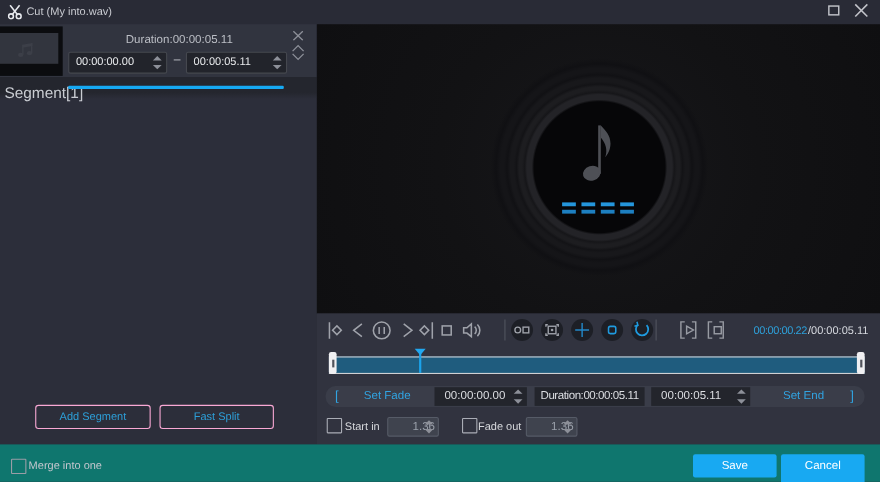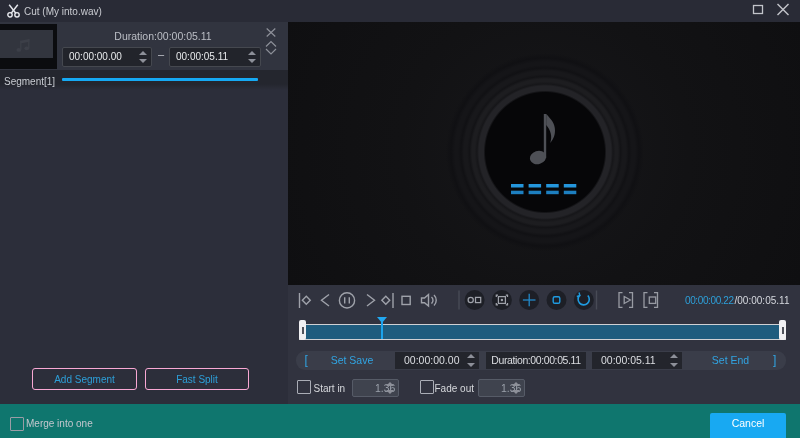--- a/index.html
+++ b/index.html
@@ -12,21 +12,21 @@
   #titlebar { left:0; top:0; width:800px; height:22px; background:#292b36; }
   #title-text { left:24px; top:5.5px; font-size:10px; color:#c9cbd1; }
 
   
   #leftpanel { left:0; top:22px; width:288px; height:382px; background:#2c2e3a; }
   #segrow { left:0; top:0; width:288px; height:48px; background:#31343f; }
   #segrow2 { left:0; top:48px; width:288px; height:44px;
     background:linear-gradient(#24262e 0, #24262e 14px, #2c2e3a 20px); }
   #thumb-frame { left:0; top:2px; width:57px; height:45px; background:#0b0c0f; }
   #thumb { left:0; top:8px; width:53px; height:27.5px; background:#32353e; }
-  #seg-label { left:4px; top:53.5px; font-size:10px; color:#c9ccd2; }
+  #seg-label { left:4px; top:53.5px; font-size:14px; color:#c9ccd2; }
   #seg-duration { left:57px; top:8px; width:212px; text-align:center; font-size:10.5px; color:#bcbfc6; }
   .tfield { top:25px; height:20px; background:#22242b; border:1px solid #45484f;
     border-radius:2px; color:#e8eaec; font-size:10px; line-height:18px; padding-left:6px; }
   #tf1 { left:62px; width:90px; }
   #tf2 { left:169px; width:92px; }
   #seg-dash { left:154px; top:26px; width:14px; text-align:center; color:#c6c8ce; font-size:11px; }
   .spin { position:absolute; right:4px; width:8px; }
   .sp-up { position:absolute; top:0; left:0; width:0; height:0;
     border-left:4px solid transparent; border-right:4px solid transparent;
     border-bottom:4.5px solid #8d9099; }
@@ -271,21 +271,21 @@
   <div id="playhead-tri" class="abs"></div>
   <div id="hl" class="abs handle">
       <i></i>
     </div>
   <div id="hr" class="abs handle">
       <i></i>
     </div>
 
   <div id="setrow" class="abs">
     <div id="br-l" class="abs bluetxt">[</div>
-    <div id="setstart" class="abs bluetxt">Set Save</div>
+    <div id="setstart" class="abs bluetxt">Set Fade</div>
     <div id="cell1" class="cell">00:00:00.00
       <span class="spin" style="top:2px;bottom:2px;right:4px">
           <i class="sp-up"></i>
           <i class="sp-dn"></i>
         </span>
     </div>
     <div id="cell2" class="cell">Duration:00:00:05.11</div>
     <div id="cell3" class="cell">00:00:05.11
       <span class="spin" style="top:2px;bottom:2px;right:4px">
           <i class="sp-up"></i>
@@ -309,16 +309,17 @@
   <div id="ff2" class="abs fadefield">1.36
     <span class="spin" style="top:2px;bottom:2px;right:4px">
         <i class="sp-up"></i>
         <i class="sp-dn"></i>
       </span>
   </div>
 
   <div id="bottombar" class="abs">
     <div id="cb-merge" class="abs cb" style="border-color:#9a9da6"></div>
     <div id="lbl-merge" class="abs">Merge into one</div>
+    <div id="btn-save" class="abs btn-fill">Save</div>
     <div id="btn-cancel" class="abs btn-fill">Cancel</div>
   </div>
 
 </div>
 
 </body></html>

